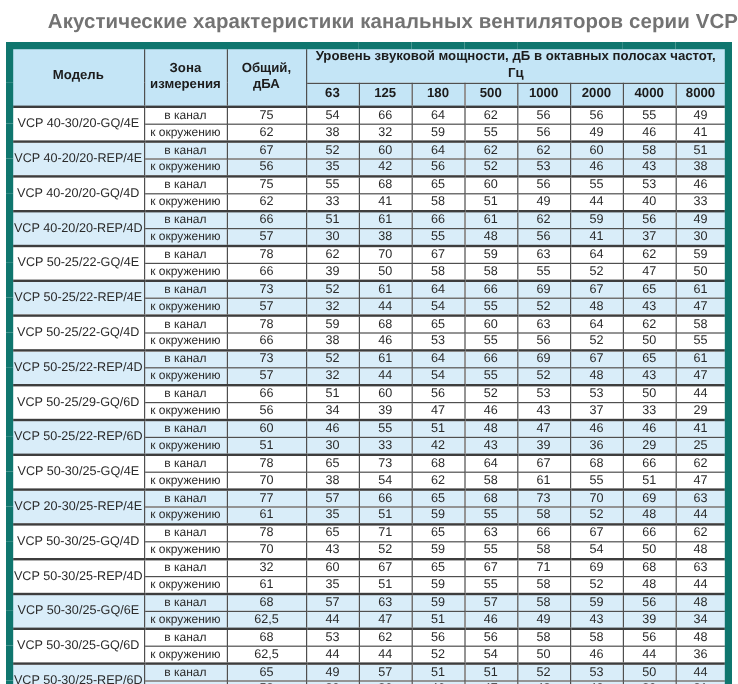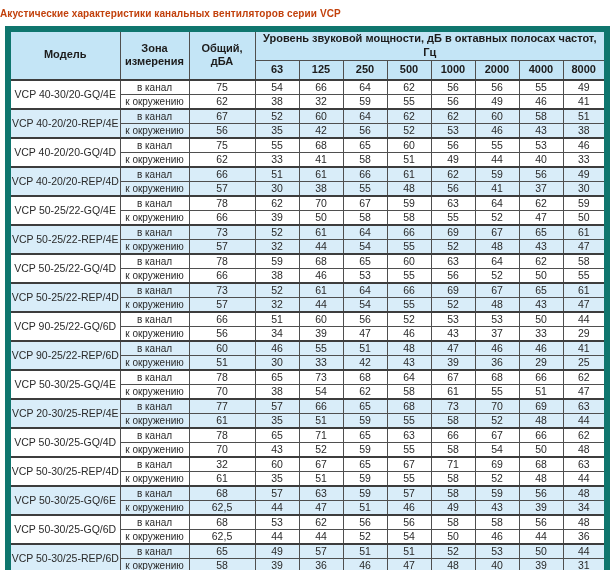--- a/index.html
+++ b/index.html
@@ -3,24 +3,24 @@
 <meta charset="utf-8">
 <style>
   html, body {
     margin: 0; padding: 0;
     width: 615px; height: 570px;
     background: #ffffff;
     font-family: "Liberation Sans", sans-serif;
     overflow: hidden;
   }
   .title {
-    text-align: left;
-    color: #c2410c;
+    text-align: right;
+    color: #737373;
     font-weight: bold;
-    font-size: 10px;
+    font-size: 17px;
     padding-top: 8px;
     letter-spacing: 0.1px;
   }
   table {
     border-collapse: collapse;
     table-layout: fixed;
     margin: 7px auto 0 auto;
     border: 6px solid #0f766e;
   }
   col.c-model { width: 112px; }
@@ -82,21 +82,21 @@
       <th rowspan="2">Модель</th>
       <th rowspan="2">Зона
 измерения</th>
       <th rowspan="2">Общий,
 дБА</th>
       <th colspan="8" class="band-group">Уровень звуковой мощности, дБ в октавных полосах частот, Гц</th>
     </tr>
     <tr class="freq-row">
         <th>63</th>
         <th>125</th>
-        <th>250</th>
+        <th>180</th>
         <th>500</th>
         <th>1000</th>
         <th>2000</th>
         <th>4000</th>
         <th>8000</th>
       </tr>
   </thead>
   <tbody>
       <tr class="group-first">
         <td rowspan="2" class="model">VCP 40-30/20-GQ/4E</td>
@@ -292,21 +292,21 @@
         <td class="band">32</td>
         <td class="band">44</td>
         <td class="band">54</td>
         <td class="band">55</td>
         <td class="band">52</td>
         <td class="band">48</td>
         <td class="band">43</td>
         <td class="band">47</td>
       </tr>
       <tr class="group-first">
-        <td rowspan="2" class="model">VCP 90-25/22-GQ/6D</td>
+        <td rowspan="2" class="model">VCP 50-25/29-GQ/6D</td>
         <td class="zone">в канал</td>
         <td class="total">66</td>
         <td class="band">51</td>
         <td class="band">60</td>
         <td class="band">56</td>
         <td class="band">52</td>
         <td class="band">53</td>
         <td class="band">53</td>
         <td class="band">50</td>
         <td class="band">44</td>
@@ -317,21 +317,21 @@
         <td class="band">34</td>
         <td class="band">39</td>
         <td class="band">47</td>
         <td class="band">46</td>
         <td class="band">43</td>
         <td class="band">37</td>
         <td class="band">33</td>
         <td class="band">29</td>
       </tr>
       <tr class="group-first shaded">
-        <td rowspan="2" class="model">VCP 90-25/22-REP/6D</td>
+        <td rowspan="2" class="model">VCP 50-25/22-REP/6D</td>
         <td class="zone">в канал</td>
         <td class="total">60</td>
         <td class="band">46</td>
         <td class="band">55</td>
         <td class="band">51</td>
         <td class="band">48</td>
         <td class="band">47</td>
         <td class="band">46</td>
         <td class="band">46</td>
         <td class="band">41</td>

